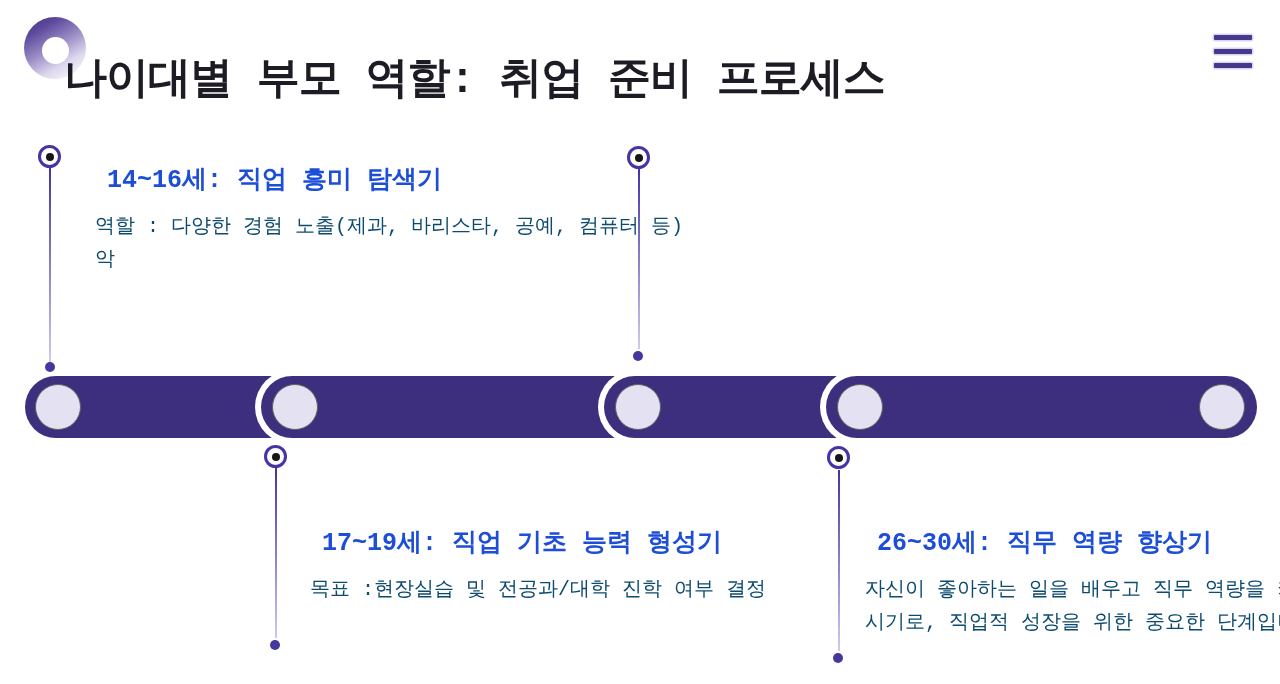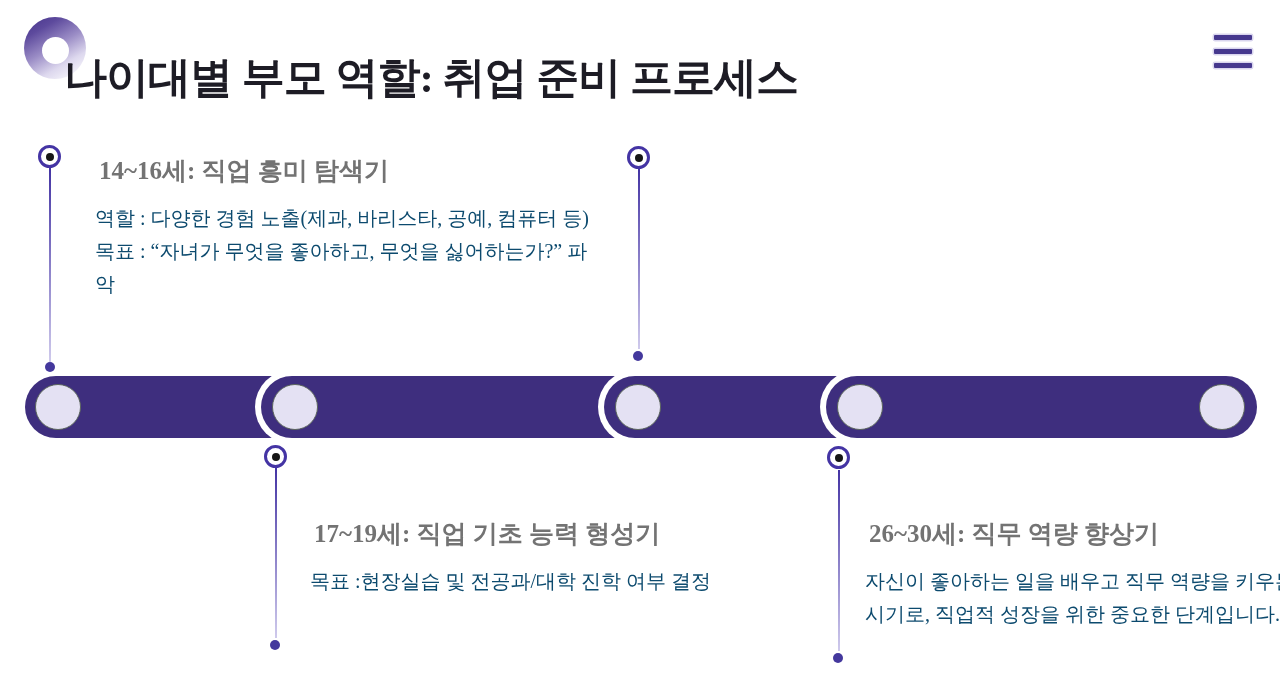--- a/index.html
+++ b/index.html
@@ -1,18 +1,18 @@
 <!DOCTYPE html>
 <html><head>
 <meta charset="utf-8">
 <style>
   html,body { margin:0; padding:0; background:#ffffff; }
   .canvas {
     position:relative; width:1280px; height:684px; background:#ffffff;
-    font-family:Liberation Serif, serif; overflow:hidden;
+    font-family:Liberation Mono, monospace; overflow:hidden;
   }
 
   
   .logo {
     position:absolute; left:24px; top:17px; width:62px; height:62px; border-radius:50%;
     background:linear-gradient(150deg,#45328a 0%,#5d4a9d 22%,#9b8dc6 48%,#ddd8ee 72%,#fcfcfe 95%);
     z-index:1;
   }
   .logo::after {
     content:""; position:absolute; left:18px; top:20px; width:27px; height:27px;
@@ -57,21 +57,21 @@
   .vline { position:absolute; width:2px; background:linear-gradient(to bottom,#4434a4 0%,#cfcaec 100%); z-index:0; }
   .enddot { position:absolute; width:10px; height:10px; border-radius:50%; background:#44389d; z-index:5; }
 
   .ring-m1 { left:38px;  top:145px; }  .line-m1 { left:49px;  top:168px; height:194px; } .dot-m1 { left:45px;  top:362px; }
   .ring-m2 { left:627px; top:146px; }  .line-m2 { left:638px; top:169px; height:180px; } .dot-m2 { left:633px; top:351px; }
   .ring-m3 { left:264px; top:445px; }  .line-m3 { left:275px; top:468px; height:170px; } .dot-m3 { left:270px; top:640px; }
   .ring-m4 { left:827px; top:446px; }  .line-m4 { left:838px; top:470px; height:181px; } .dot-m4 { left:833px; top:653px; }
 
   
   .block { position:absolute; z-index:2; }
-  .block .heading { margin:4px; font-size:25px; font-weight:800; color:#737373; white-space:nowrap; }
+  .block .heading { margin:12px; font-size:25px; font-weight:800; color:#1d4ed8; white-space:nowrap; }
   .block .body { margin-top:15px; font-size:20px; line-height:33px; color:#0c4a6e; }
   .block .body span { display:block; white-space:nowrap; }
   .block-1 { left:95px;  top:150px; }
   .block-2 { left:700px; top:150px; }
   .block-3 { left:310px; top:513px; }
   .block-4 { left:865px; top:513px; }
 </style>
 </head>
 <body>
 
@@ -114,21 +114,20 @@
   <div class="enddot dot-m3"></div>
 
   <div class="vline line-m4"></div>
   <div class="ring ring-m4"></div>
   <div class="enddot dot-m4"></div>
 
   <div class="block block-1">
     <h3 class="heading">14~16세: 직업 흥미 탐색기</h3>
     <div class="body">
       <span>역할 : 다양한 경험 노출(제과, 바리스타, 공예, 컴퓨터 등)</span>
-      <span>목표 : “자녀가 무엇을 좋아하고, 무엇을 싫어하는가?” 파</span>
       <span>악</span>
     </div>
   </div>
 
   <div class="block block-2">
   </div>
 
   <div class="block block-3">
     <h3 class="heading">17~19세: 직업 기초 능력 형성기</h3>
     <div class="body">

